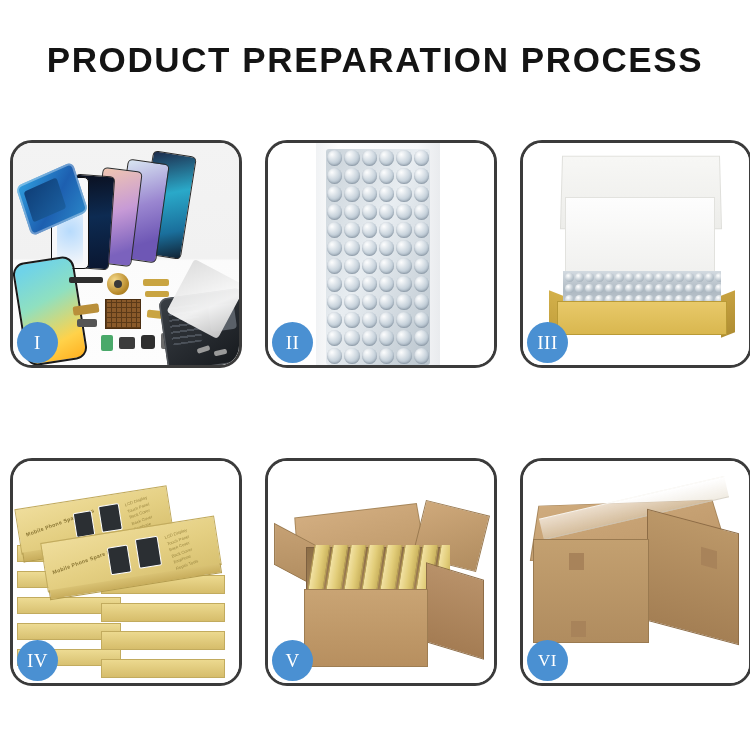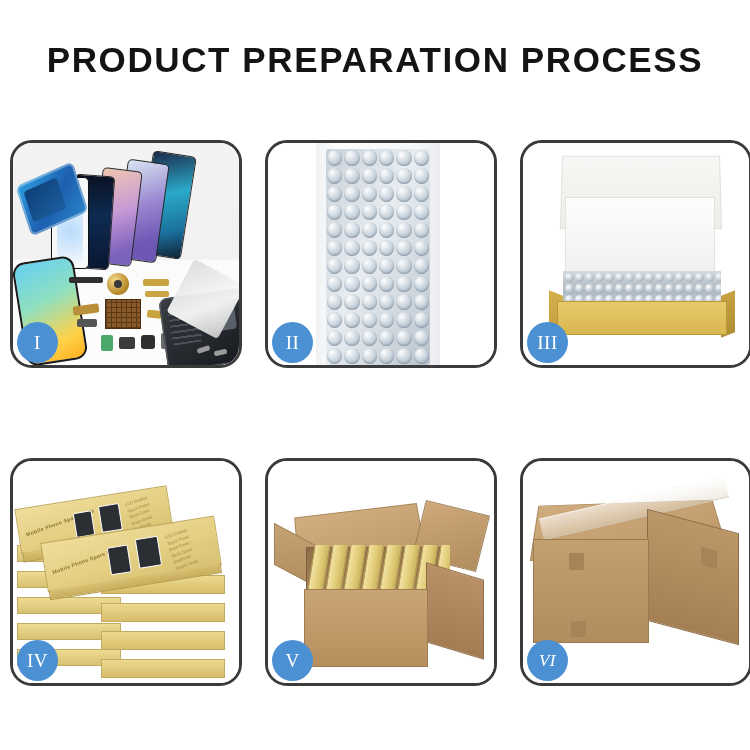--- a/index.html
+++ b/index.html
@@ -49,21 +49,21 @@
     position:absolute; left:4px; bottom:2px;
     width:41px; height:41px; border-radius:50%;
     background:#4a90d2;
     color:#ffffff;
     display:flex; align-items:center; justify-content:center;
     font-family:"Liberation Serif", serif;
     font-size:19px; letter-spacing:.5px;
     z-index:6;
     line-height:1;
   }
-  .badge.wide{ font-size:17px;font-style:italic; }
+  .badge.wide{ font-size:17px; }
 
   
   .c1{ background:linear-gradient(180deg,#f3f3f3 0%,#f1f1f1 52%,#fbfbfb 53%,#fdfdfd 100%); }
   .phone-fan{ position:absolute; left:26px; top:8px; width:205px; height:120px; }
   .pf{ position:absolute; border-radius:5px; border:1px solid #2a2a2a; }
   .pf1{ left:106px; top:2px;  width:44px; height:104px; background:linear-gradient(160deg,#1d2a4a,#2aa9c9 40%,#1a6f9c 75%,#123); transform:rotate(9deg); }
   .pf2{ left:82px;  top:10px; width:42px; height:100px; background:linear-gradient(155deg,#d8e6f2,#9a86d0 45%,#6e57b5 80%); transform:rotate(8deg); }
   .pf3{ left:58px;  top:18px; width:40px; height:96px;  background:linear-gradient(155deg,#f0c6b0,#c79ad6 45%,#7b62bd 85%); transform:rotate(7deg); }
   .pf4{ left:33px;  top:24px; width:40px; height:94px;  background:linear-gradient(170deg,#0b1020,#0d2b52 45%,#0a1630); transform:rotate(4deg); }
   .pf5{ left:12px;  top:26px; width:38px; height:92px;  background:#f7f8fa; border:1.5px solid #111; }

